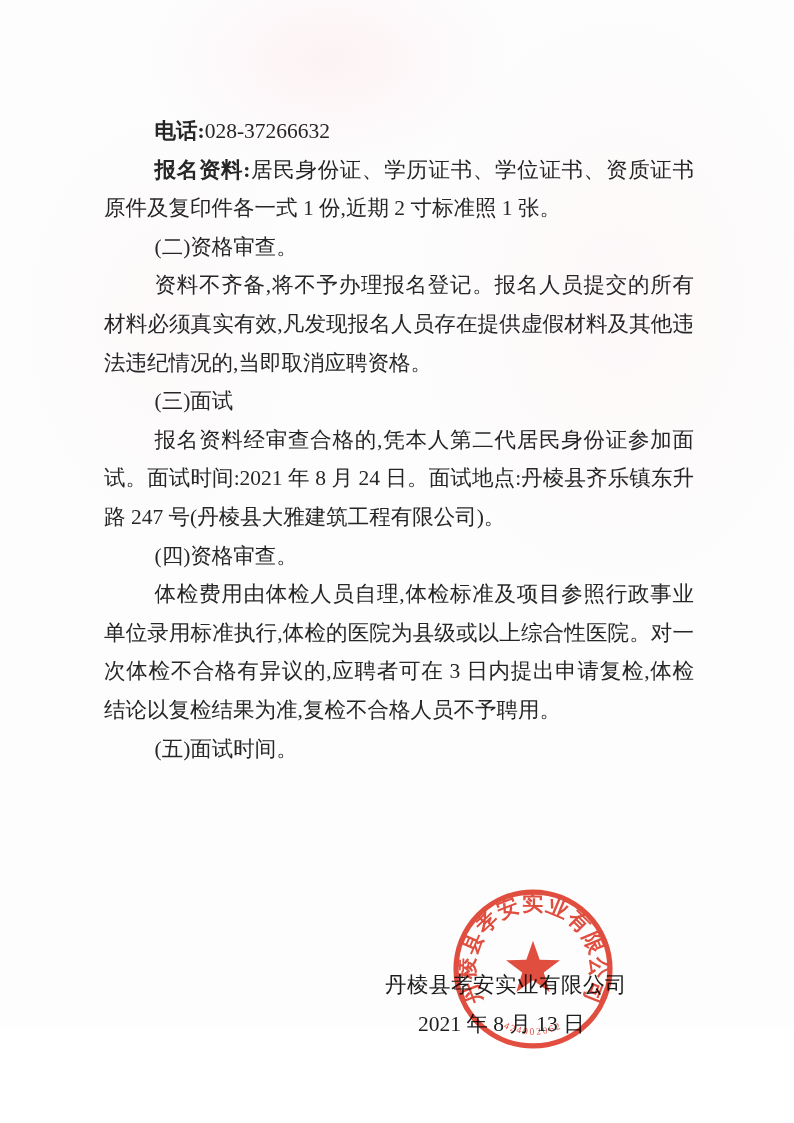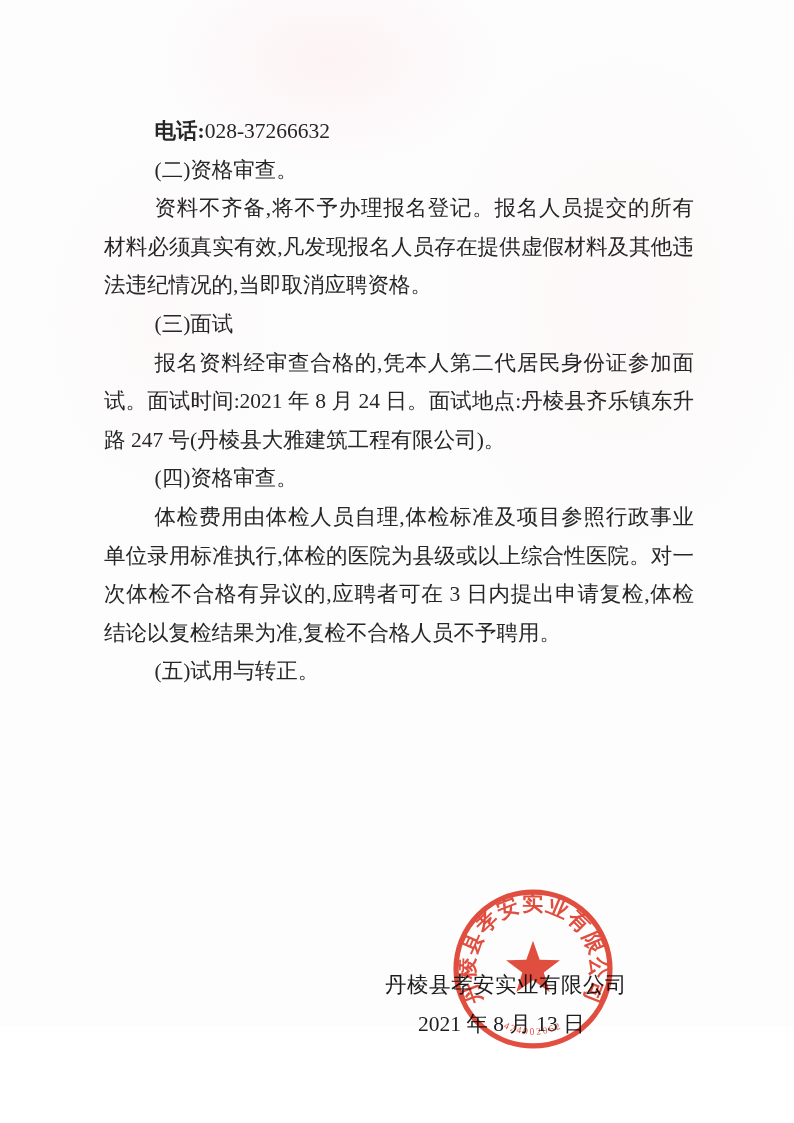--- a/index.html
+++ b/index.html
@@ -60,27 +60,28 @@
   .seal .arc-name{font-size:21px;letter-spacing:1.5px;}
   .seal .arc-code{font-size:9.5px;letter-spacing:2px;font-weight:normal;}
 </style>
 </head>
 <body>
 
 <div class="page">
 
   <div class="content">
     <p><span class="b">电话:</span><span>028-37266632</span></p>
+    <p><span class="b">报名资料:</span><span>居民身份证、学历证书、学位证书、资质证书原件及复印件各一式 1 份,近期 2 寸标准照 1 张。</span></p>
     <p>(二)资格审查。</p>
     <p>资料不齐备,将不予办理报名登记。报名人员提交的所有材料必须真实有效,凡发现报名人员存在提供虚假材料及其他违法违纪情况的,当即取消应聘资格。</p>
     <p>(三)面试</p>
     <p>报名资料经审查合格的,凭本人第二代居民身份证参加面试。面试时间:2021 年 8 月 24 日。面试地点:丹棱县齐乐镇东升路 247 号(丹棱县大雅建筑工程有限公司)。</p>
     <p>(四)资格审查。</p>
     <p>体检费用由体检人员自理,体检标准及项目参照行政事业单位录用标准执行,体检的医院为县级或以上综合性医院。对一次体检不合格有异议的,应聘者可在 3 日内提出申请复检,体检结论以复检结果为准,复检不合格人员不予聘用。</p>
-    <p>(五)试用与转正。</p>
+    <p>(五)面试时间。</p>
   </div>
 
   <div class="sig-company">丹棱县孝安实业有限公司</div>
   <div class="sig-date">2021 年 8 月 13 日</div>
 
   <div class="seal">
     <svg viewBox="0 0 162 162" xmlns="http://www.w3.org/2000/svg">
       <defs>
         <path id="seal-arc-top" d="M 31.8 111.7 A 58 58 0 1 1 130.2 111.7" fill="none"></path>
         <path id="seal-arc-bottom" d="M 25.9 115.4 A 65 65 0 0 0 136.1 115.4" fill="none"></path>

